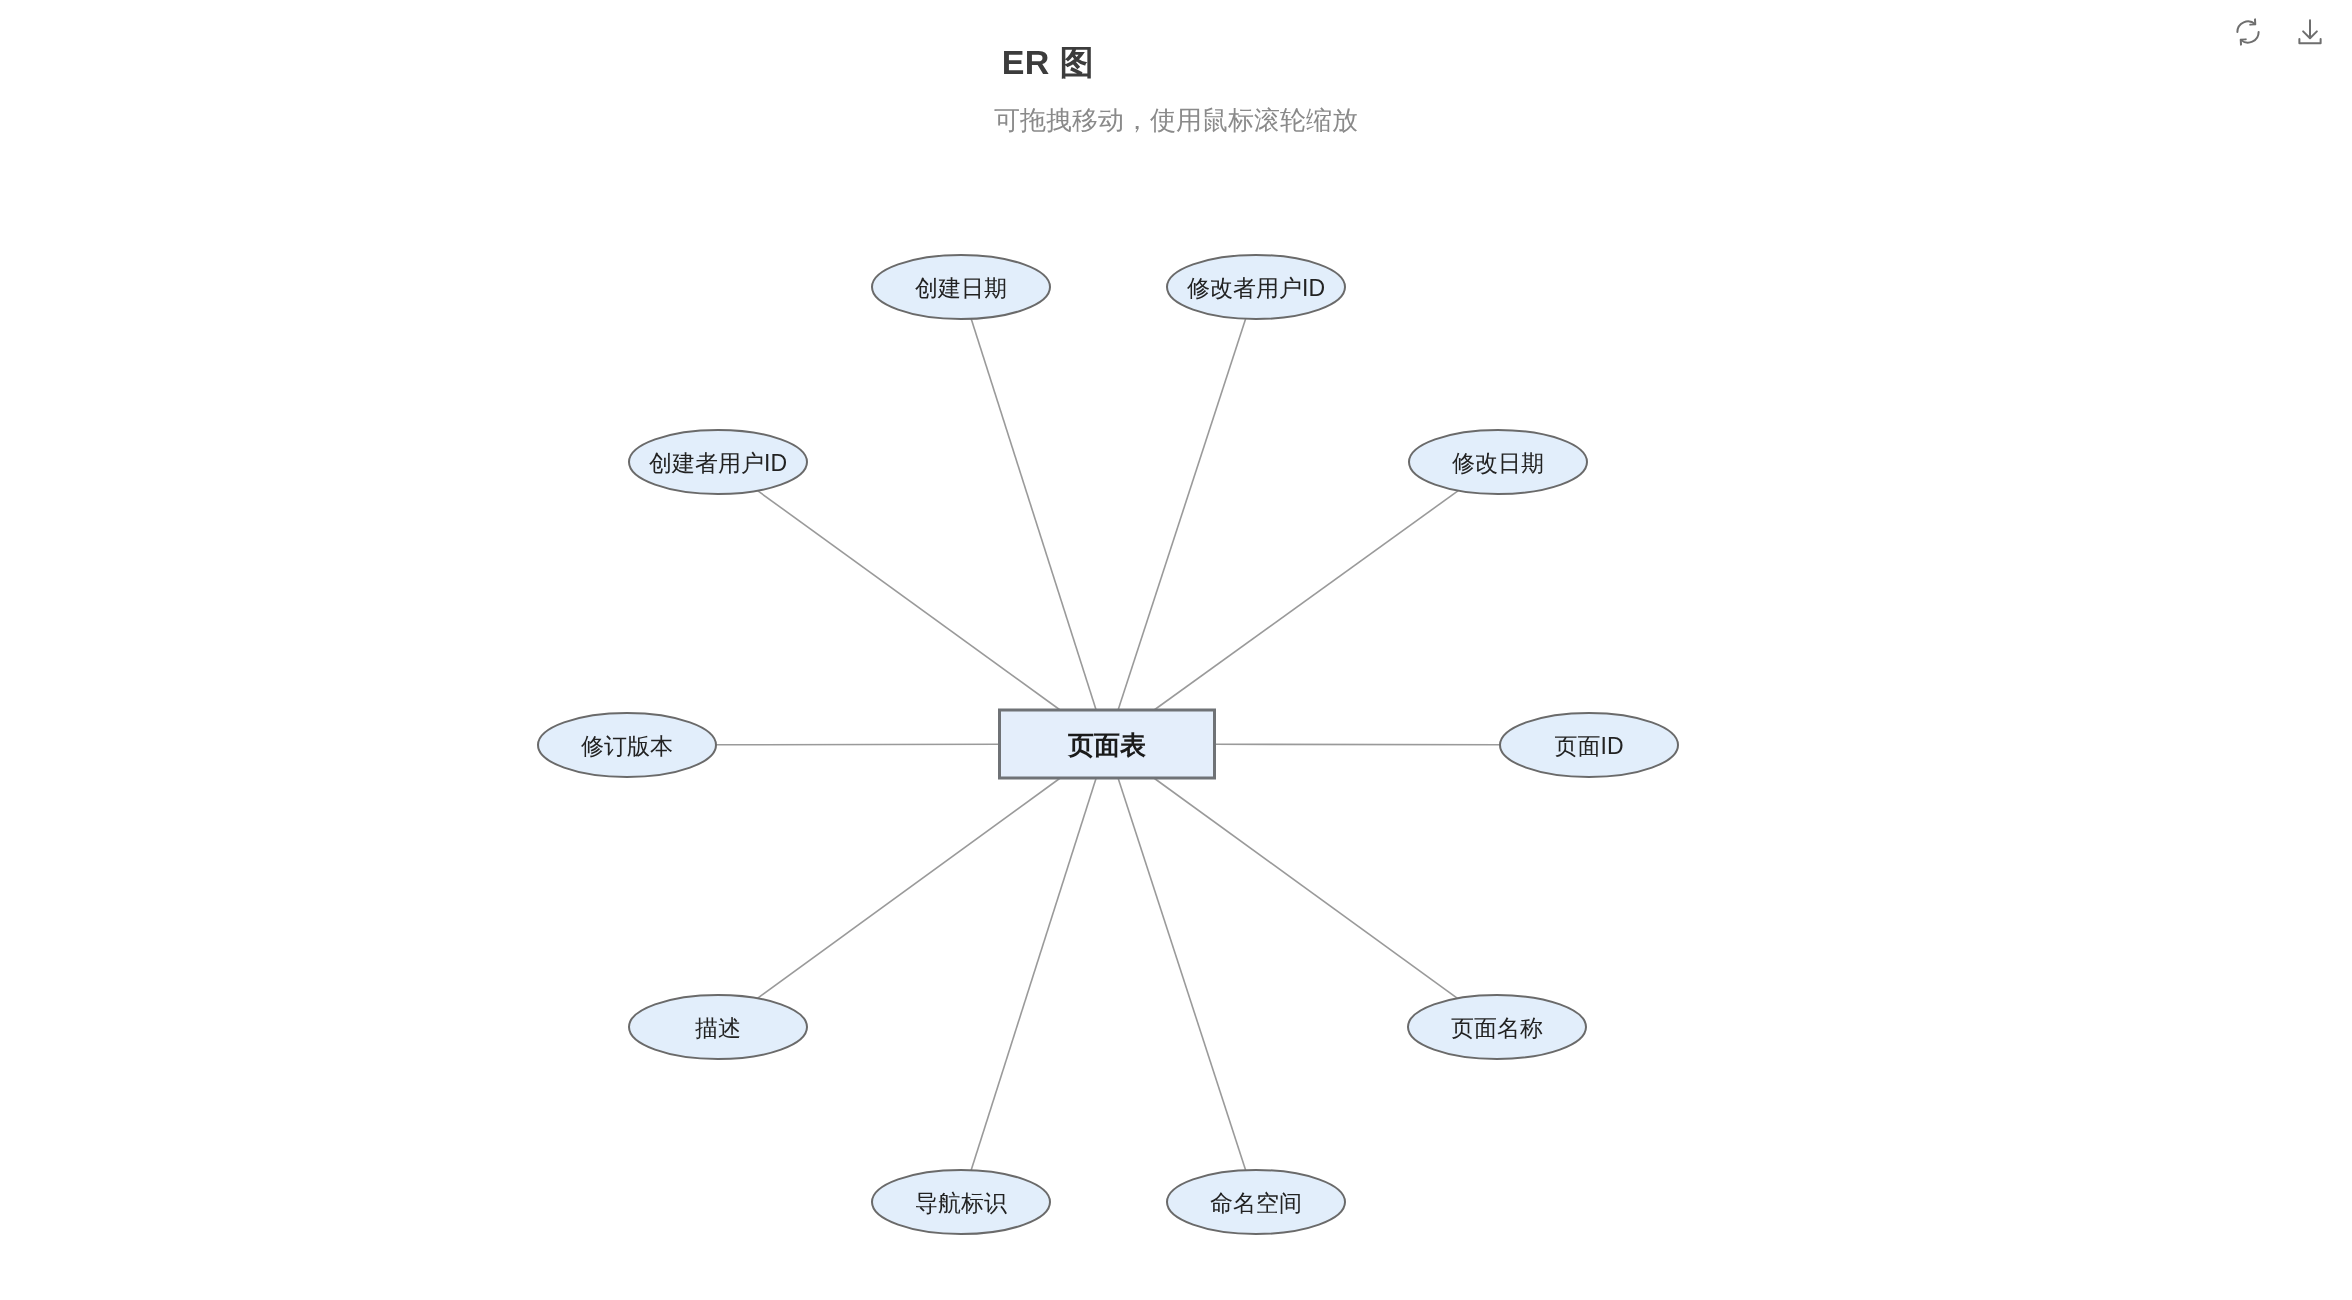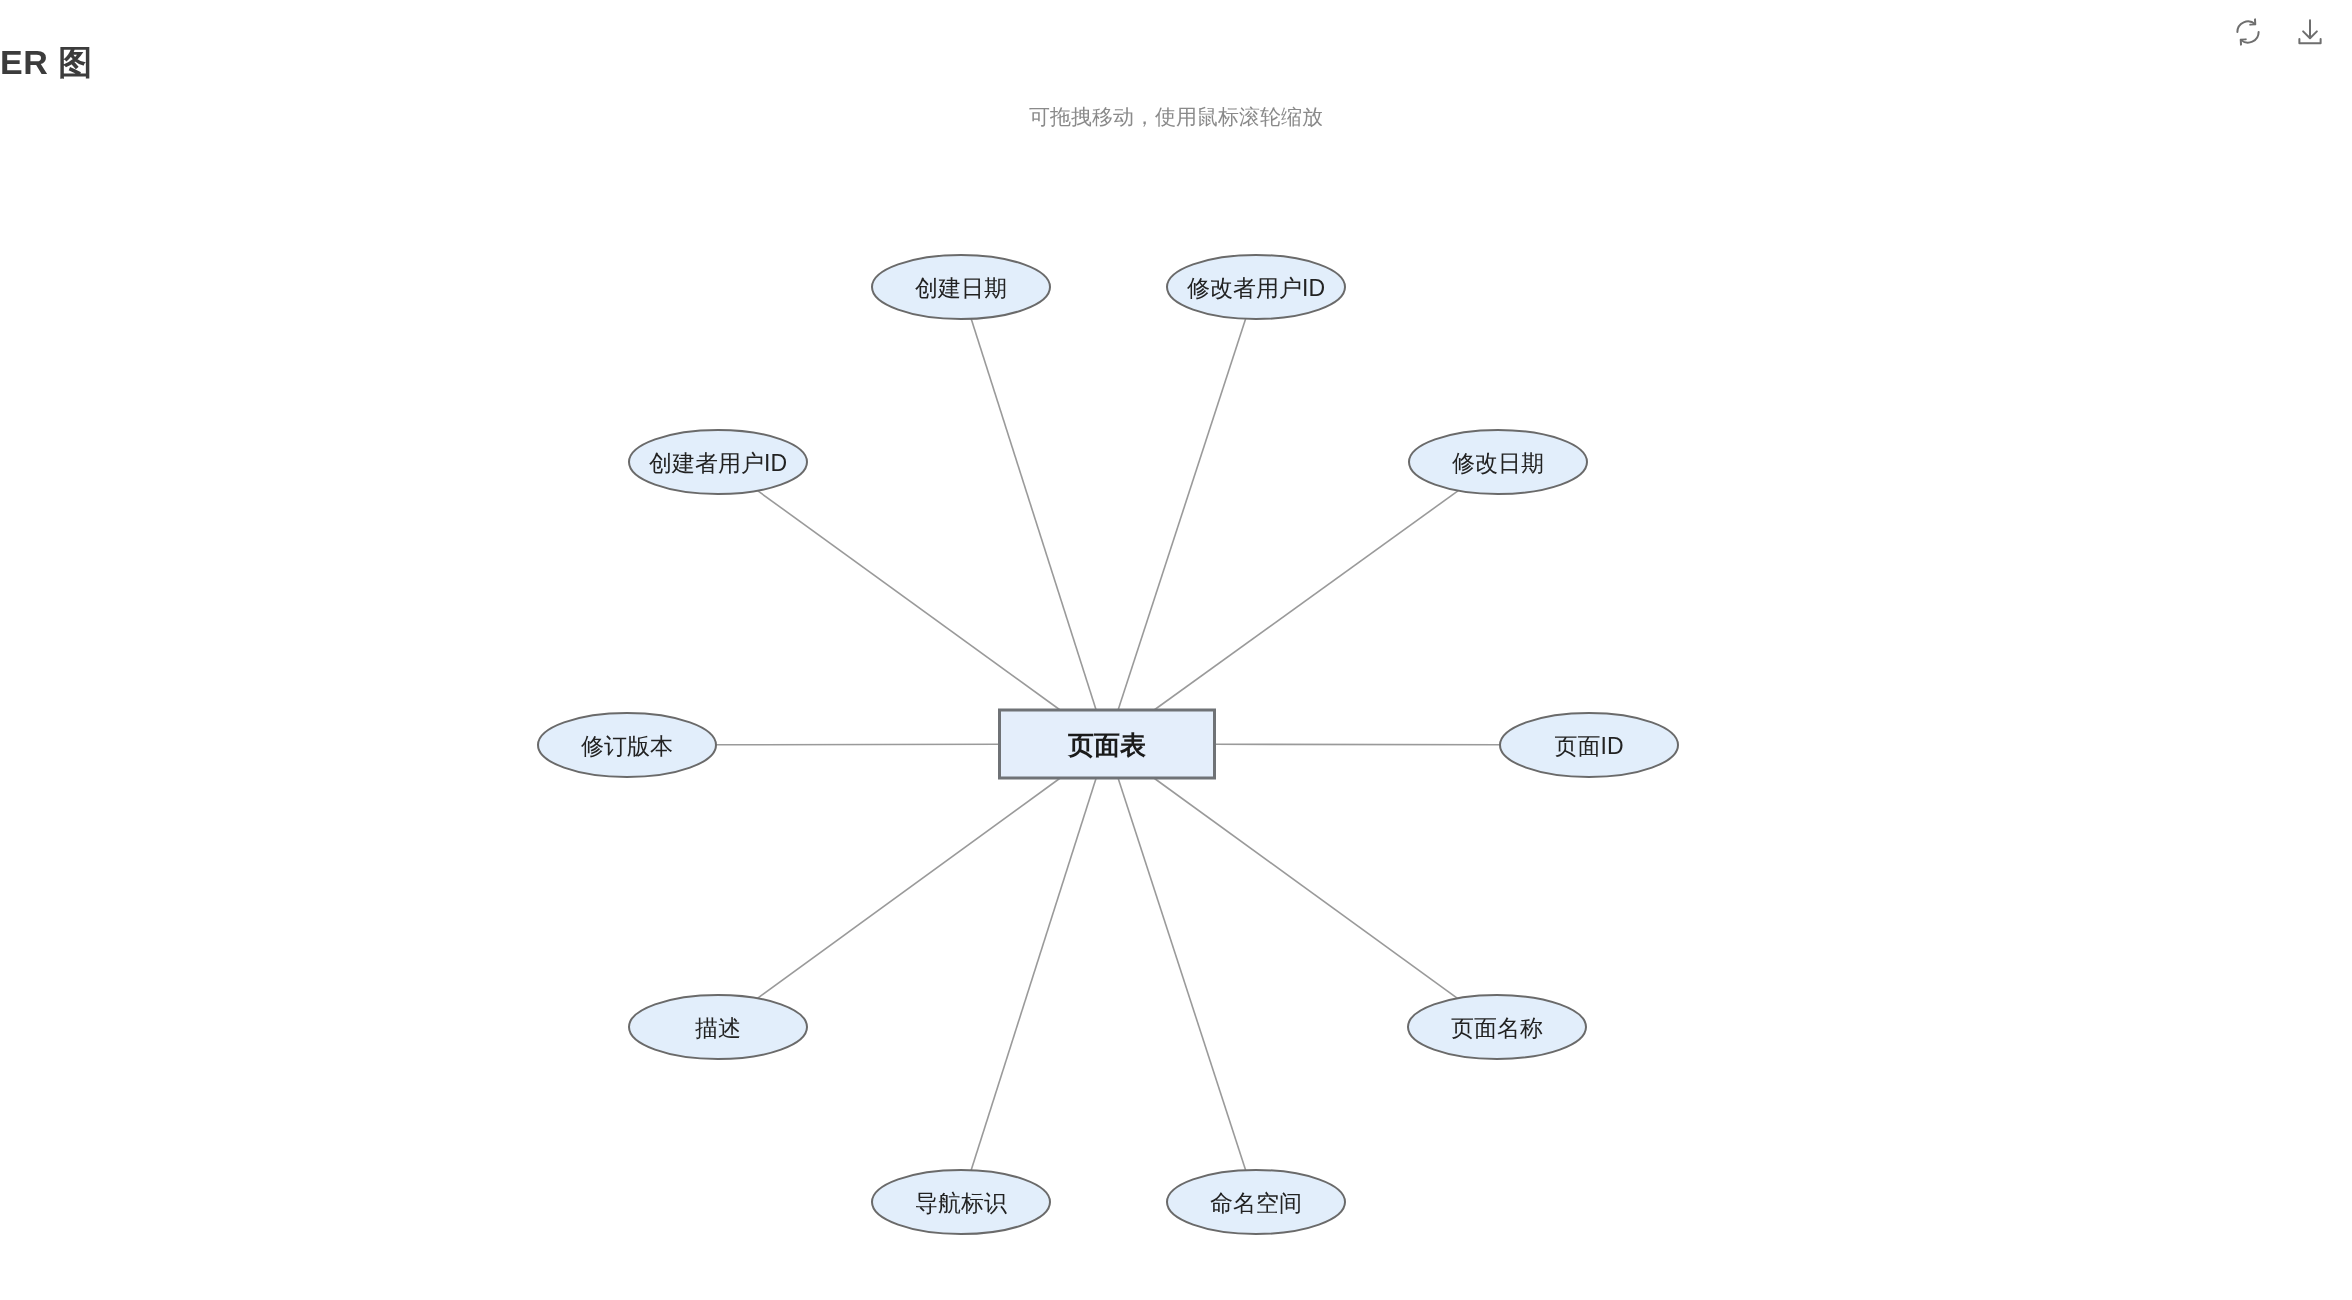--- a/index.html
+++ b/index.html
@@ -25,32 +25,33 @@
     left: 0;
     width: 2352px;
     height: 160px;
     pointer-events: none;
   }
   .page-title {
     position: absolute;
     top: 40px;
     left: 0;
     width: 2096px;
+    text-align: center;
     font-size: 34px;
     font-weight: bold;
     color: #3c3c3c;
     letter-spacing: 0.5px;
   }
   .page-subtitle {
     position: absolute;
     top: 103px;
     left: 0;
     width: 2352px;
     text-align: center;
-    font-size: 21px;
+    font-size: 26px;
     font-weight: normal;
     color: #8a8a8a;
   }
 
   
   .toolbar {
     position: absolute;
     top: 10px;
     right: 20px;
     display: flex;

